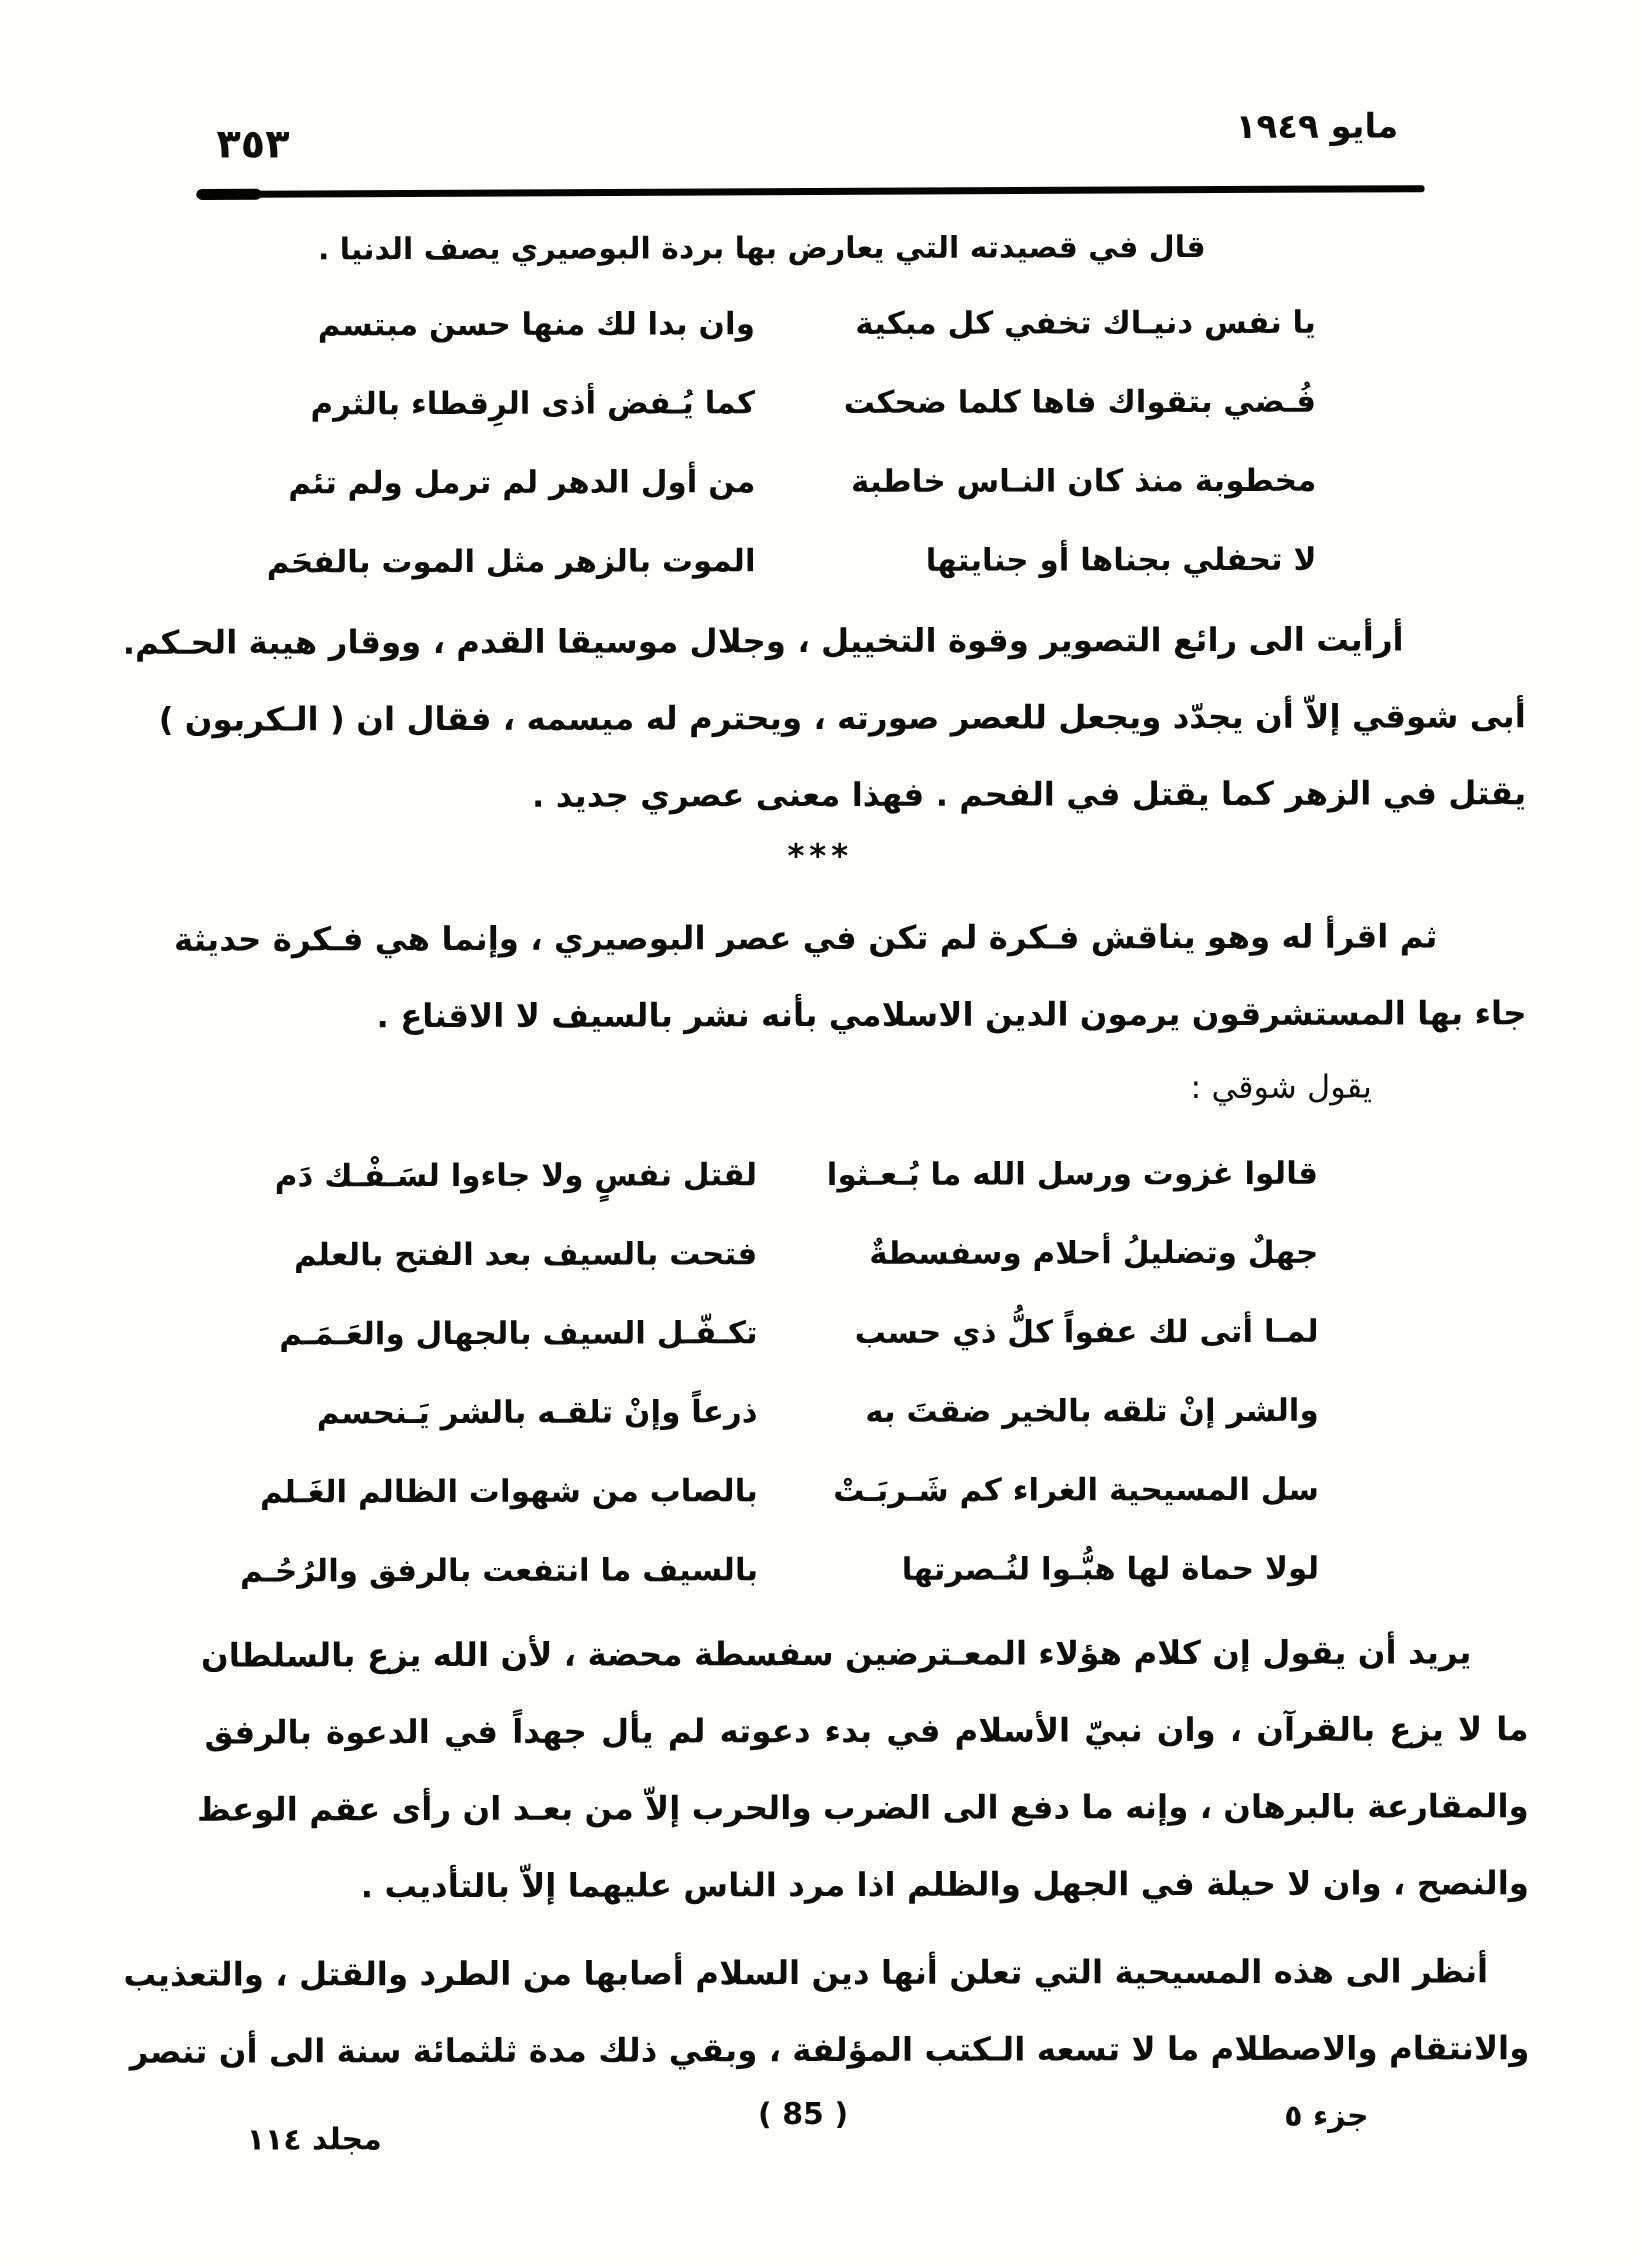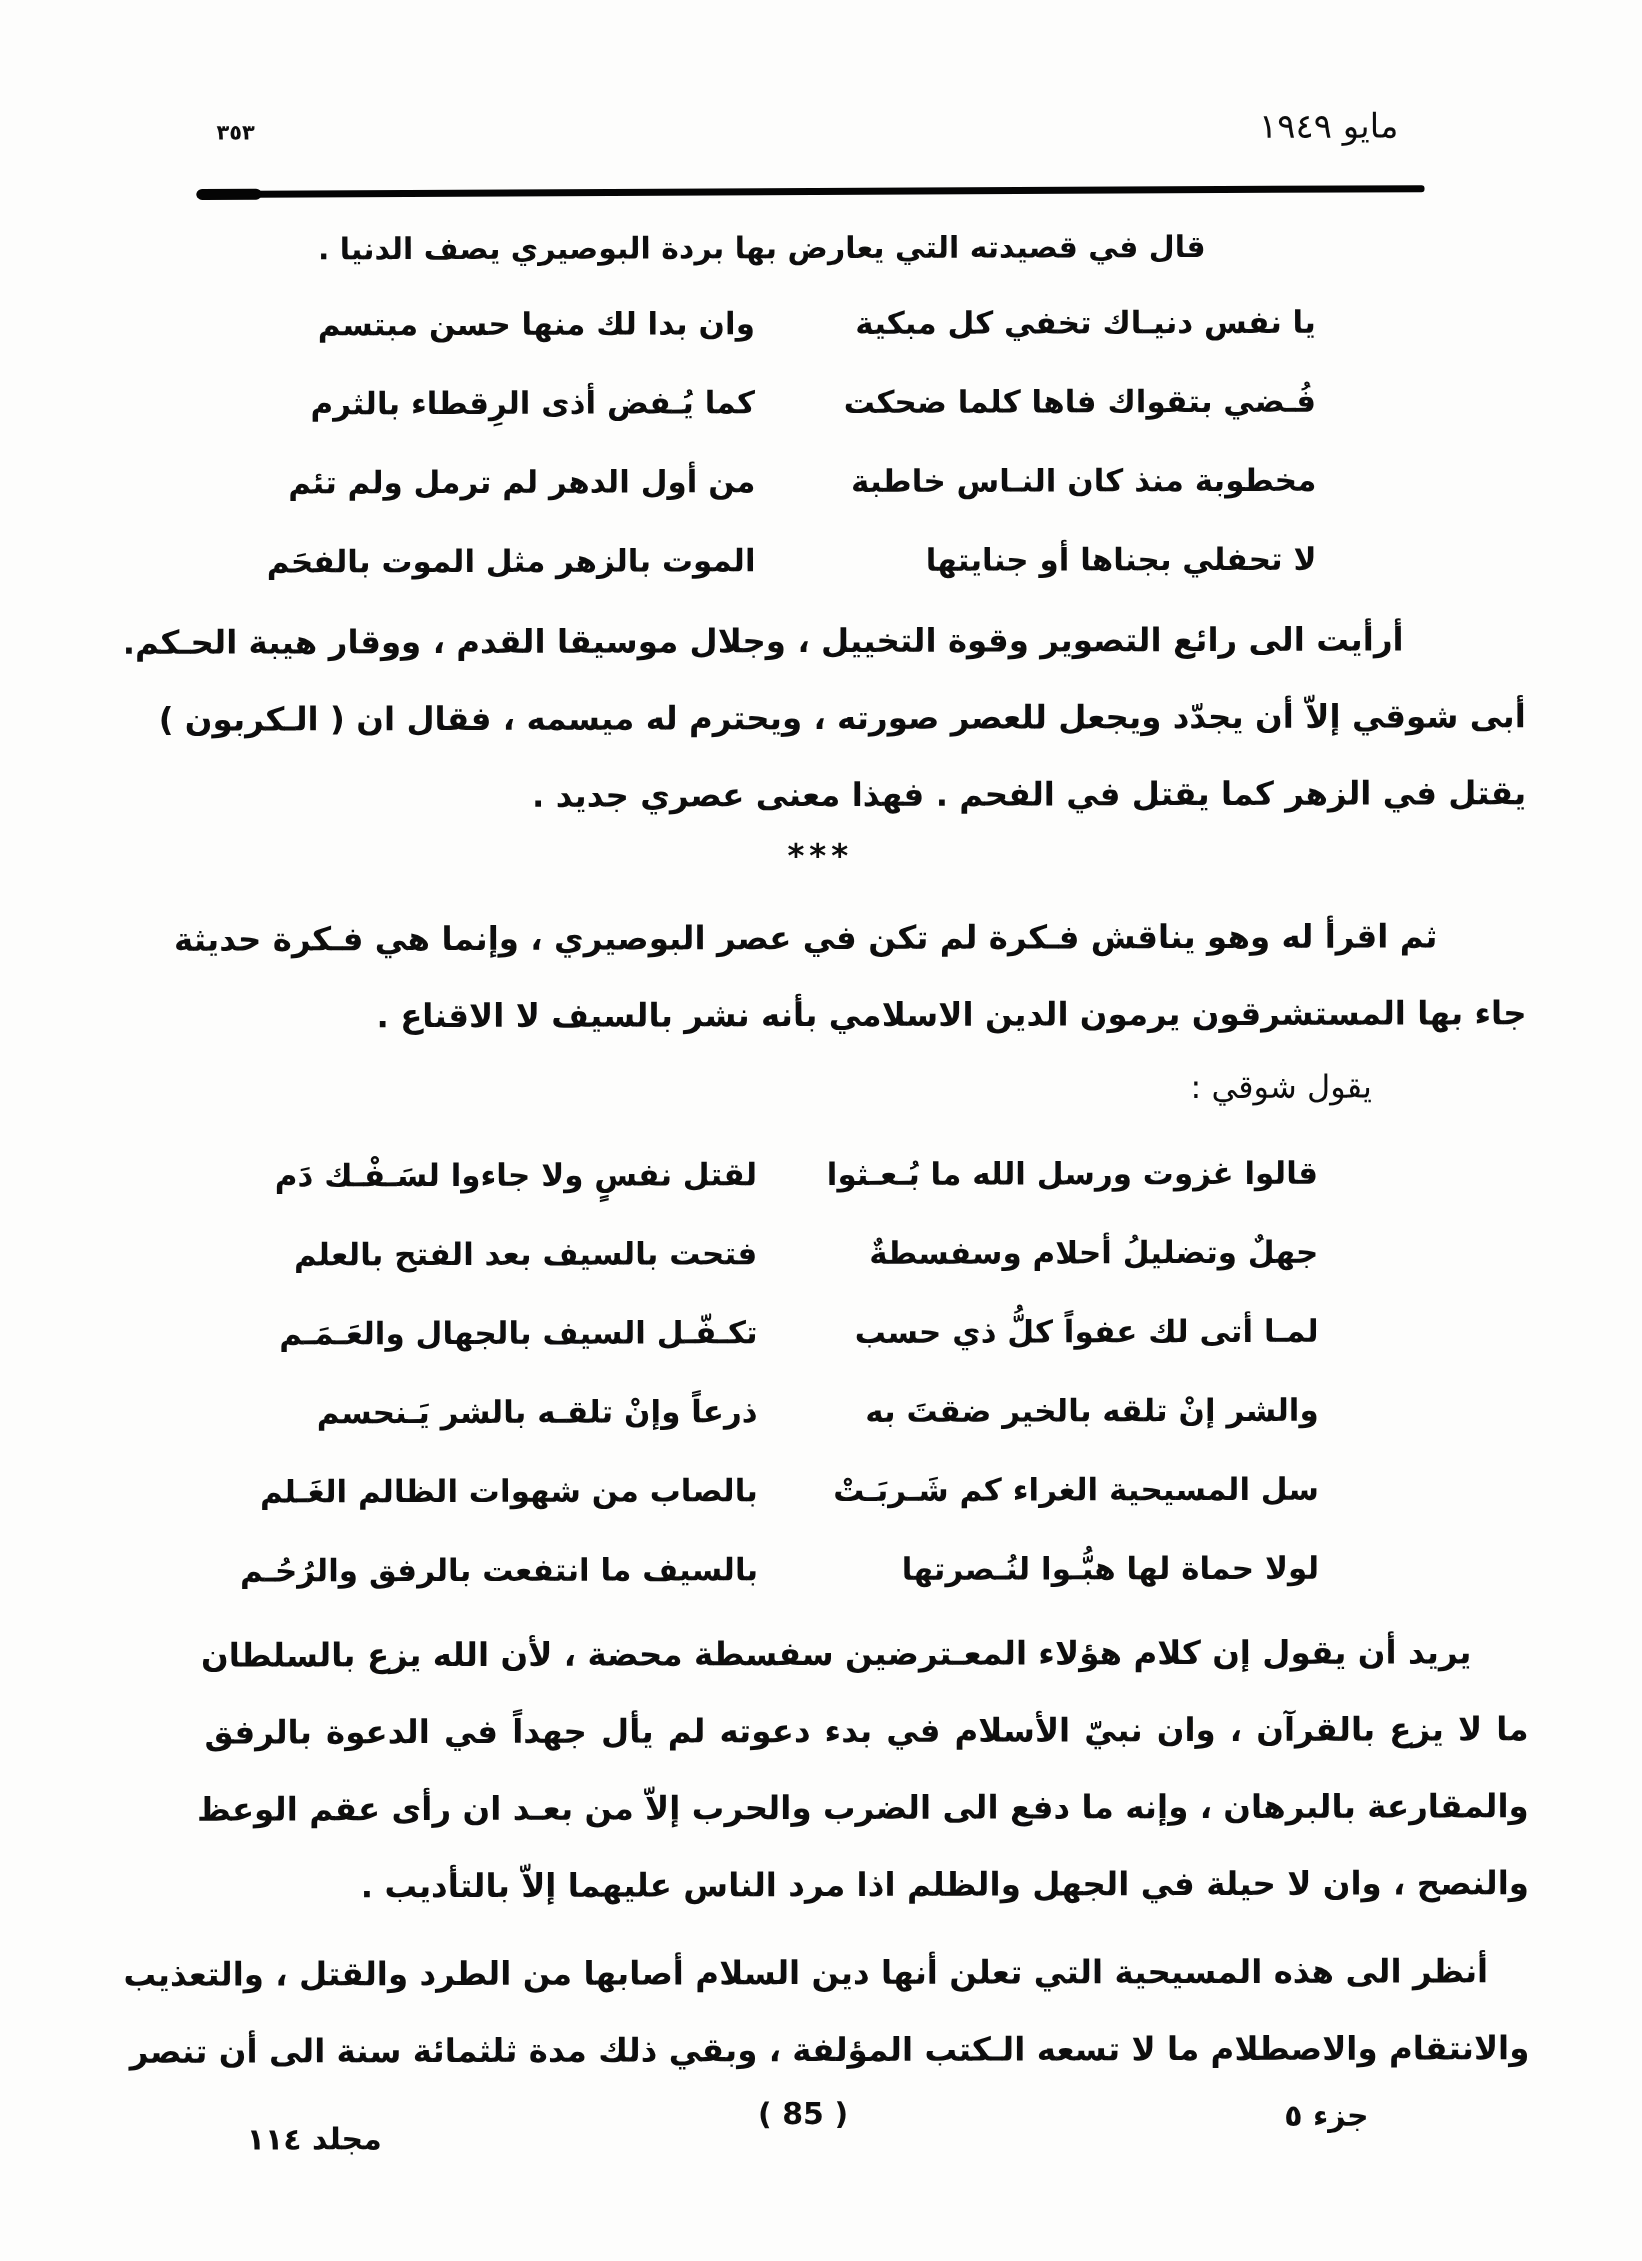--- a/index.html
+++ b/index.html
@@ -21,31 +21,31 @@
     position: absolute;
     inset: 0;
     transform: rotate(-0.15deg);
     transform-origin: 50% 50%;
   }
   .abs { position: absolute; }
 
   
   .journal-date {
     top: 107px; right: 241px;
-    font-size: 34px; font-weight: 400;
+    font-size: 34px; font-weight: 700;
     white-space: nowrap;
   }
   .article-title {
     top: 104px; left: 536px; width: 374px;
     font-size: 36px; font-weight: 800;
     text-align: center; white-space: nowrap;
   }
   .page-number {
     top: 119px; left: 219px;
-    font-size: 21px; font-weight: 800;
+    font-size: 40px; font-weight: 800;
   }
   .header-rule {
     top: 188px; left: 199px;
     width: 1228px; height: 7.3px;
     background: #050505;
     border-radius: 3.2px;
     transform: rotate(-0.12deg);
   }
   .header-rule .rule-blob {
     position: absolute; left: 0; top: -2.4px;

